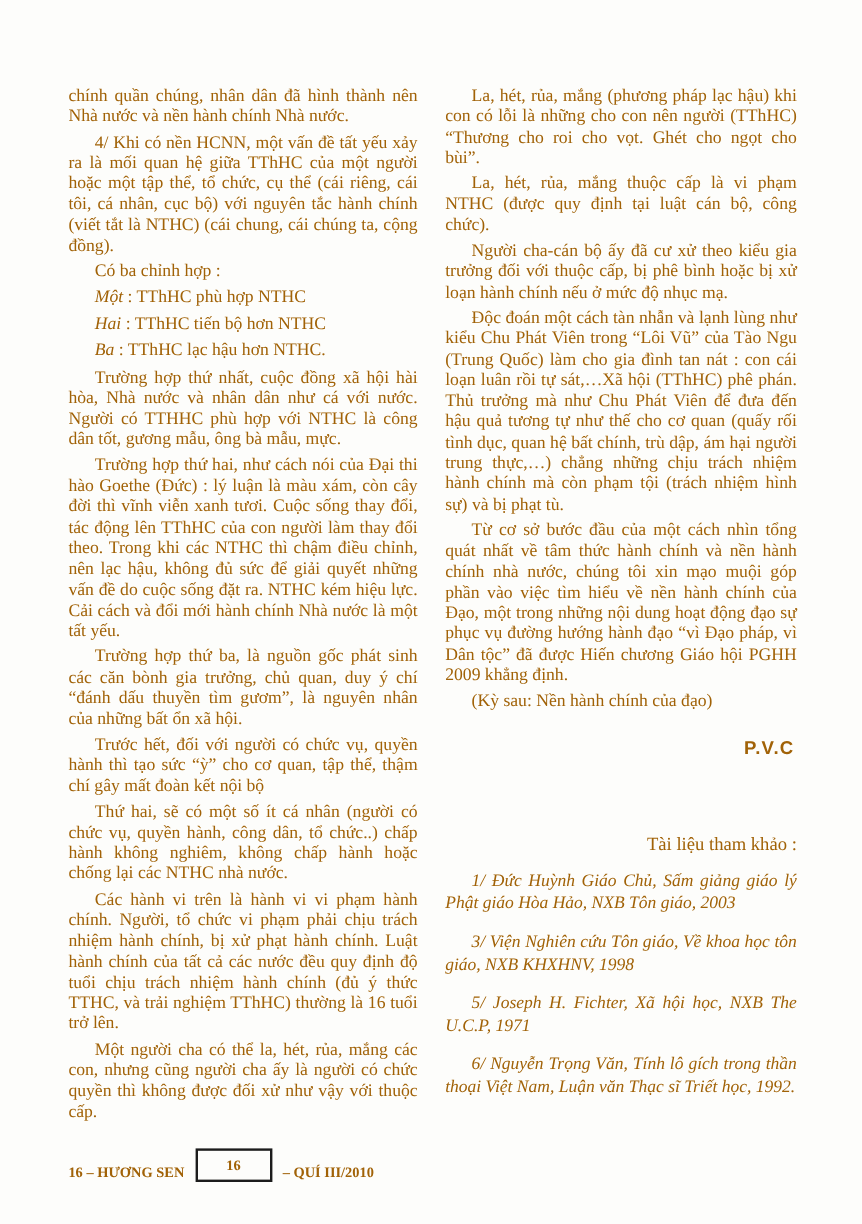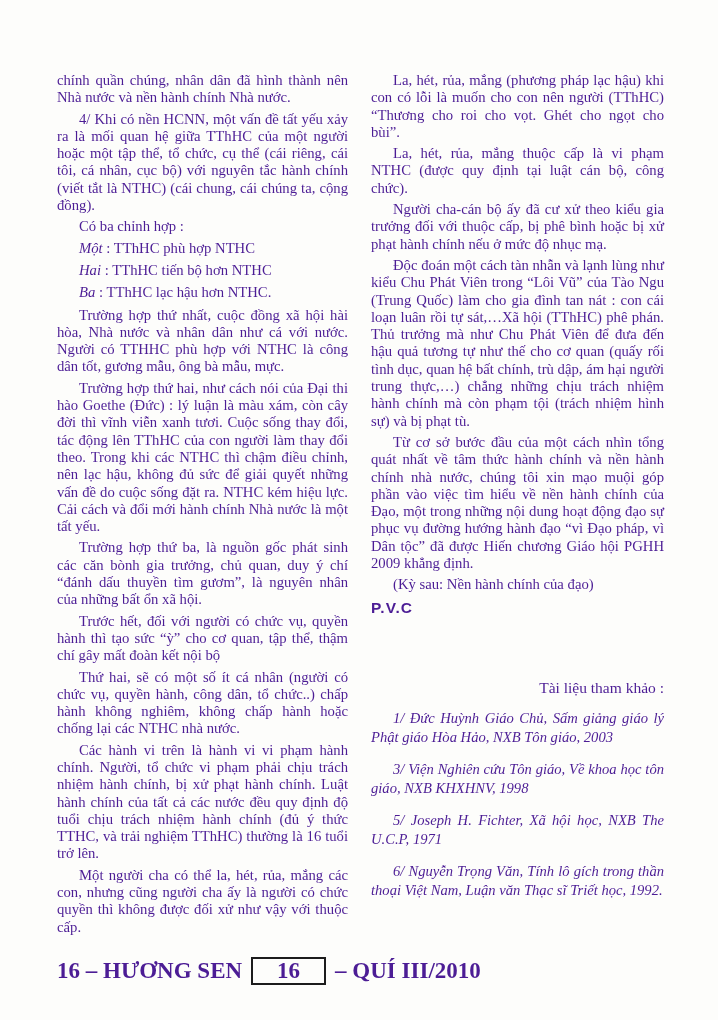--- a/index.html
+++ b/index.html
@@ -1,39 +1,39 @@
 <!DOCTYPE html>
 <html><head>
 <meta charset="utf-8">
 <style>
   html, body { margin: 0; padding: 0; }
   .page {
     position: relative;
     width: 718px;
     height: 1020px;
     background: #fdfdfb;
-    color: #4c1d95;
+    color: #a16207;
     font-family: "Liberation Serif", "DejaVu Serif", serif;
     overflow: hidden;
   }
   .col { position: absolute; top: 72px; }
   .col-left  { left: 57px;  width: 291px; }
   .col-right { left: 371px; width: 293px; }
   p.body {
     margin: 0 0 4px 0;
     font-size: 14.7px;
     line-height: 17.3px;
     text-align: justify;
     text-indent: 22px;
   }
   p.noindent { text-indent: 0; }
   p.case { margin-bottom: 5px; }
   .author {
-    margin: 5px 2px 0 0;
-    text-align: left;
+    margin: 21px 2px 0 0;
+    text-align: right;
     font-family: "Liberation Sans", sans-serif;
     font-weight: 700;
     font-size: 15.5px;
     letter-spacing: 1px;
   }
   .refs { margin-top: 62px; }
   .refs-heading {
     margin: 0 0 7px 0;
     font-size: 15.5px;
     text-indent: 22px;
@@ -45,24 +45,24 @@
     font-size: 14.6px;
     line-height: 19.5px;
     text-align: justify;
     text-indent: 22px;
   }
   .footer {
     position: absolute;
     left: 57px;
     top: 957px;
     display: flex;
-    align-items: center;
+    align-items: flex-end;
     gap: 9px;
     font-weight: 700;
-    font-size: 23px;
+    font-size: 12px;
     white-space: nowrap;
   }
   .page-box {
     display: inline-block;
     border: 2px solid #1c1c1c;
     padding: 0 24px;
     line-height: 24px;
   }
 </style>
 </head>
@@ -80,23 +80,23 @@
     <p class="body">Trường hợp thứ nhất, cuộc đồng xã hội hài hòa, Nhà nước và nhân dân như cá với nước. Người có TTHHC phù hợp với NTHC là công dân tốt, gương mẫu, ông bà mẫu, mực.</p>
     <p class="body">Trường hợp thứ hai, như cách nói của Đại thi hào Goethe (Đức) : lý luận là màu xám, còn cây đời thì vĩnh viễn xanh tươi. Cuộc sống thay đổi, tác động lên TThHC của con người làm thay đổi theo. Trong khi các NTHC thì chậm điều chỉnh, nên lạc hậu, không đủ sức để giải quyết những vấn đề do cuộc sống đặt ra. NTHC kém hiệu lực. Cải cách và đổi mới hành chính Nhà nước là một tất yếu.</p>
     <p class="body">Trường hợp thứ ba, là nguồn gốc phát sinh các căn bònh gia trưởng, chủ quan, duy ý chí “đánh dấu thuyền tìm gươm”, là nguyên nhân của những bất ổn xã hội.</p>
     <p class="body">Trước hết, đối với người có chức vụ, quyền hành thì tạo sức “ỳ” cho cơ quan, tập thể, thậm chí gây mất đoàn kết nội bộ</p>
     <p class="body">Thứ hai, sẽ có một số ít cá nhân (người có chức vụ, quyền hành, công dân, tổ chức..) chấp hành không nghiêm, không chấp hành hoặc chống lại các NTHC nhà nước.</p>
     <p class="body">Các hành vi trên là hành vi vi phạm hành chính. Người, tổ chức vi phạm phải chịu trách nhiệm hành chính, bị xử phạt hành chính. Luật hành chính của tất cả các nước đều quy định độ tuổi chịu trách nhiệm hành chính (đủ ý thức TTHC, và trải nghiệm TThHC) thường là 16 tuổi trở lên.</p>
     <p class="body">Một người cha có thể la, hét, rủa, mắng các con, nhưng cũng người cha ấy là người có chức quyền thì không được đối xử như vậy với thuộc cấp.</p>
   </div>
 
   <div class="col col-right">
-    <p class="body">La, hét, rủa, mắng (phương pháp lạc hậu) khi con có lỗi là muốn cho con nên người (TThHC) “Thương cho roi cho vọt. Ghét cho ngọt cho bùi”.</p>
+    <p class="body">La, hét, rủa, mắng (phương pháp lạc hậu) khi con có lỗi là những cho con nên người (TThHC) “Thương cho roi cho vọt. Ghét cho ngọt cho bùi”.</p>
     <p class="body">La, hét, rủa, mắng thuộc cấp là vi phạm NTHC (được quy định tại luật cán bộ, công chức).</p>
-    <p class="body">Người cha-cán bộ ấy đã cư xử theo kiểu gia trưởng đối với thuộc cấp, bị phê bình hoặc bị xử phạt hành chính nếu ở mức độ nhục mạ.</p>
+    <p class="body">Người cha-cán bộ ấy đã cư xử theo kiểu gia trưởng đối với thuộc cấp, bị phê bình hoặc bị xử loạn hành chính nếu ở mức độ nhục mạ.</p>
     <p class="body">Độc đoán một cách tàn nhẫn và lạnh lùng như kiểu Chu Phát Viên trong “Lôi Vũ” của Tào Ngu (Trung Quốc) làm cho gia đình tan nát : con cái loạn luân rồi tự sát,…Xã hội (TThHC) phê phán. Thủ trưởng mà như Chu Phát Viên để đưa đến hậu quả tương tự như thế cho cơ quan (quấy rối tình dục, quan hệ bất chính, trù dập, ám hại người trung thực,…) chẳng những chịu trách nhiệm hành chính mà còn phạm tội (trách nhiệm hình sự) và bị phạt tù.</p>
     <p class="body">Từ cơ sở bước đầu của một cách nhìn tổng quát nhất về tâm thức hành chính và nền hành chính nhà nước, chúng tôi xin mạo muội góp phần vào việc tìm hiểu về nền hành chính của Đạo, một trong những nội dung hoạt động đạo sự phục vụ đường hướng hành đạo “vì Đạo pháp, vì Dân tộc” đã được Hiến chương Giáo hội PGHH 2009 khẳng định.</p>
     <p class="body">(Kỳ sau: Nền hành chính của đạo)</p>
     <p class="author">P.V.C</p>
 
     <div class="refs">
       <p class="refs-heading">Tài liệu tham khảo :</p>
       <p class="ref-item">1/ Đức Huỳnh Giáo Chủ, Sấm giảng giáo lý Phật giáo Hòa Hảo, NXB Tôn giáo, 2003</p>
       <p class="ref-item">3/ Viện Nghiên cứu Tôn giáo, Về khoa học tôn giáo, NXB KHXHNV, 1998</p>
       <p class="ref-item">5/ Joseph H. Fichter, Xã hội học, NXB The U.C.P, 1971</p>

